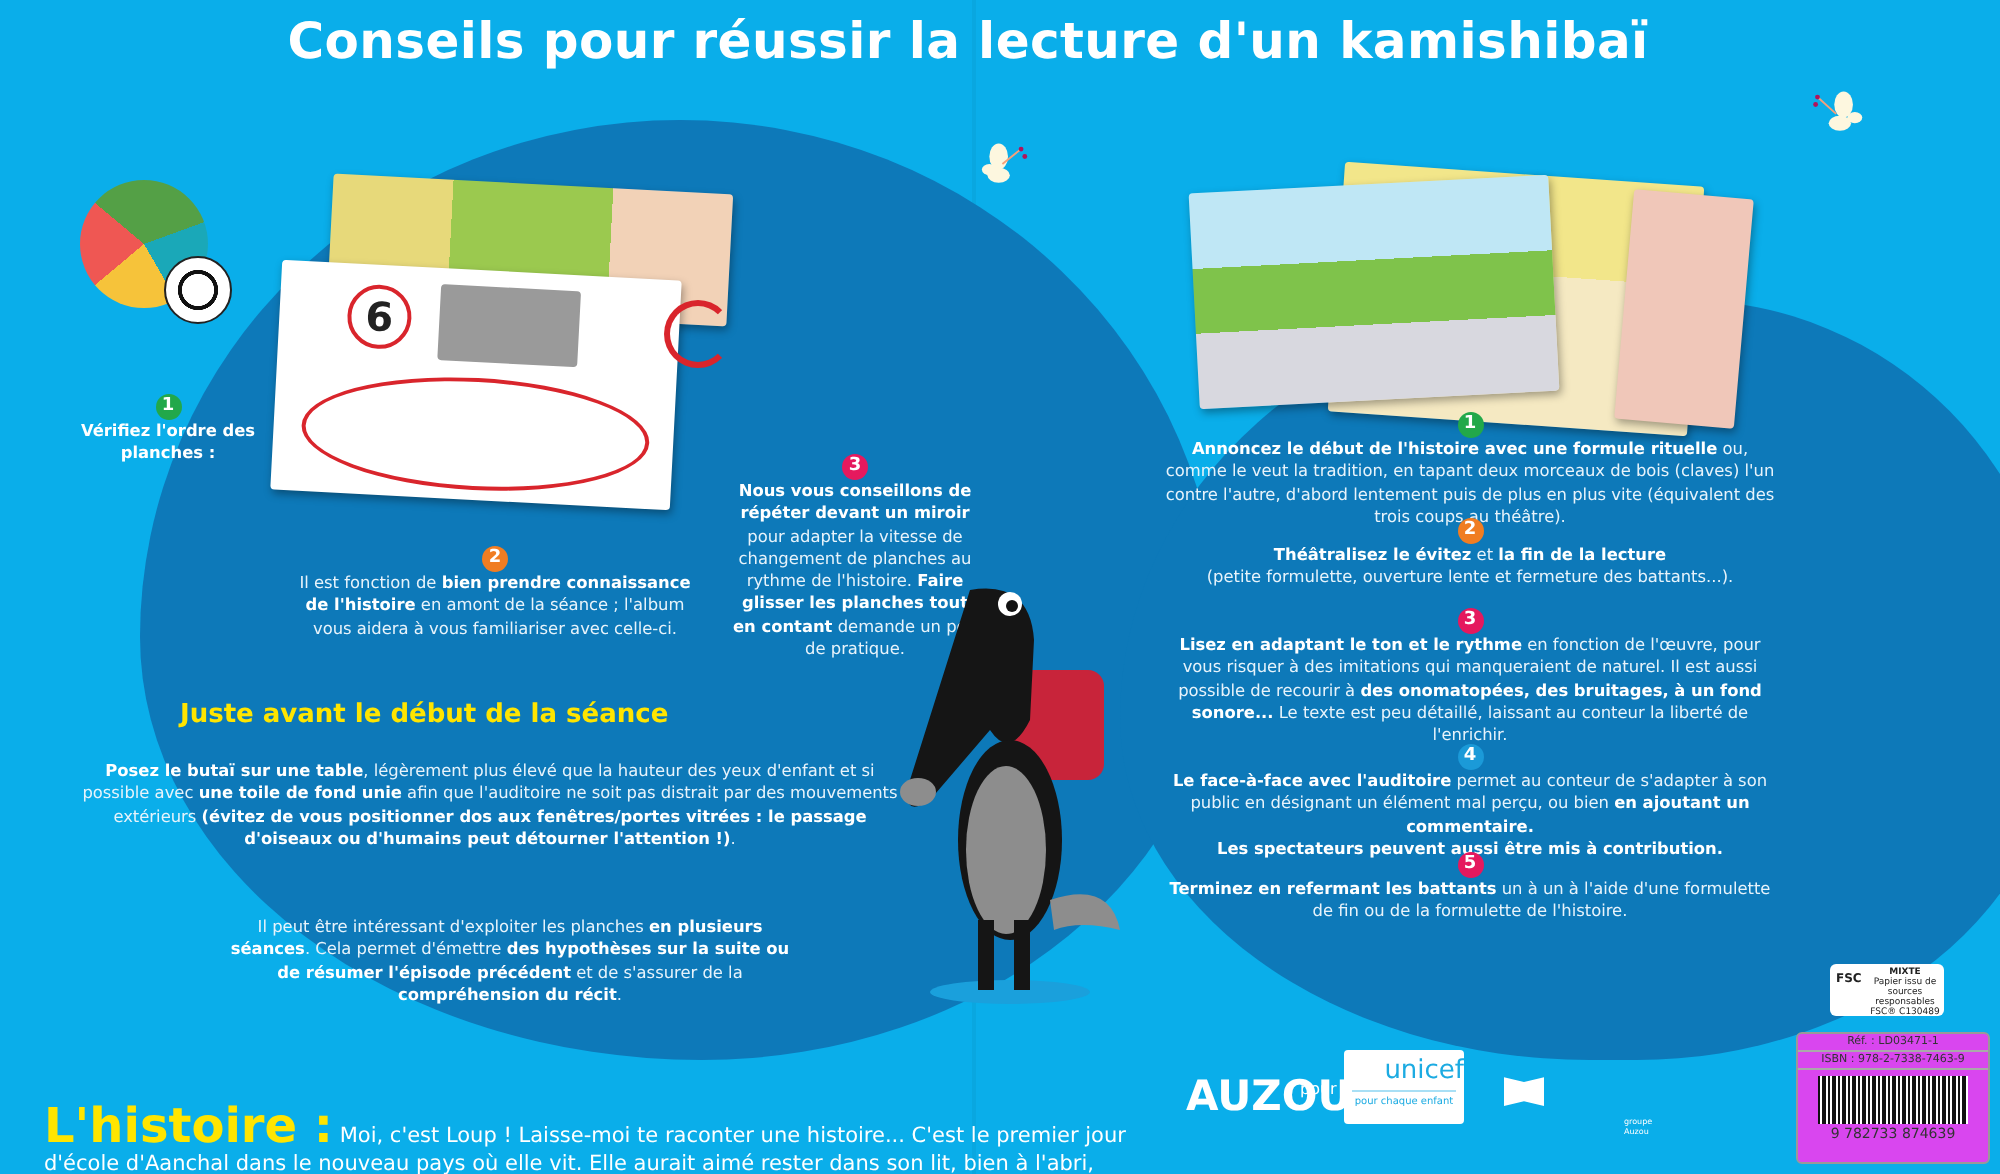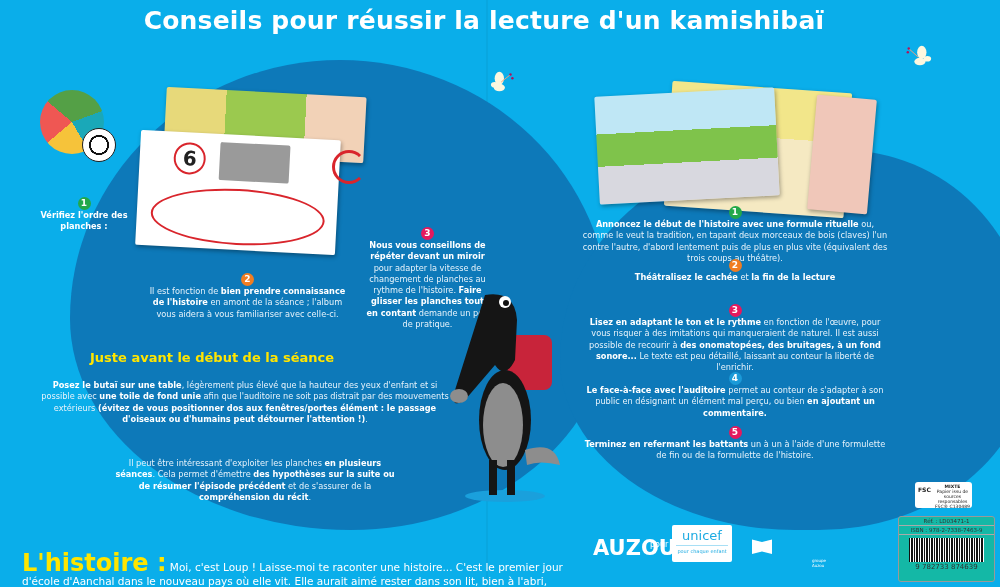--- a/index.html
+++ b/index.html
@@ -19,24 +19,24 @@
   .h2 { font-weight:bold; font-size:13px; color:#ffe500; text-align:left; }
   .story-head { font-weight:bold; font-size:24px; color:#ffe500; }
   .story { left:22px; top:521px; width:560px; font-size:10.5px; line-height:13.5px; color:#fff;margin-top:36px; }
   .card { background:#fff; border-radius:2px; box-shadow:1px 2px 4px rgba(0,0,0,0.35); }
   .ball { left:40px; top:90px; width:64px; height:64px; border-radius:50%; background:conic-gradient(#54a046 0 70deg,#1aa8b8 70deg 150deg,#f6c33a 150deg 230deg,#ef5753 230deg 310deg,#54a046 310deg 360deg); }
   .soccer { left:82px; top:128px; width:32px; height:32px; border-radius:50%; background:radial-gradient(circle at 50% 50%, #fff 0 35%, #111 36% 44%, #fff 45% 100%); border:1px solid #222; }
   .butterfly { width:28px; height:24px; }
   .logo-auzou { left:593px; top:536px; font-weight:bold; font-size:21px; color:#fff; }
   .pour { left:650px; top:540px; font-size:8px; color:#fff; }
   .unicef { left:672px; top:525px; width:60px; height:37px; background:#fff; border-radius:2px; }
-  .unicef-name { color:#1cabe2; font-size:13px; text-align:center; margin-top:3px; }
+  .unicef-name { color:#1cabe2; font-size:13px; text-align:right; margin-top:3px; }
   .unicef-tag { color:#1cabe2; font-size:5px; text-align:center; border-top:1px solid #a8dff5; margin:2px 4px 0; padding-top:2px; }
   .liredemain { left:752px; top:532px; font-style:italic; font-size:22px; color:#fff; }
-  .barcode { left:898px; top:516px; width:95px; height:64px; background:#14b8a6; border:1px solid #999; border-radius:3px; color:#333; font-size:5.5px; text-align:center; }
+  .barcode { left:898px; top:516px; width:95px; height:64px; background:#d946ef; border:1px solid #999; border-radius:3px; color:#333; font-size:5.5px; text-align:center; }
   .fsc { left:915px; top:482px; width:57px; height:26px; background:#fff; border-radius:3px; font-size:4.5px; color:#222; }
 </style>
 </head>
 <body>
 
 <div class="abs fold"></div>
 <div class="abs blob-left"></div>
 <div class="abs blob-right"></div>
 
 <div class="abs title">Conseils pour réussir la lecture d'un kamishibaï</div>
@@ -76,21 +76,21 @@
   <span class="num n-orange">2</span><br>
   <span>Il est fonction de </span><b>bien prendre connaissance de l'histoire</b><span> en amont de la séance ; l'album vous aidera à vous familiariser avec celle-ci.</span>
 </div>
 <div class="abs txt" style="left:365px;top:227px;width:125px">
   <span class="num n-pink">3</span><br>
   <b>Nous vous conseillons de répéter devant un miroir</b><span> pour adapter la vitesse de changement de planches au rythme de l'histoire. </span><b>Faire glisser les planches tout en contant</b><span> demande un peu de pratique.</span>
 </div>
 
 <div class="abs h2" style="left:90px;top:350px;width:330px">Juste avant le début de la séance</div>
 <div class="abs txt" style="left:40px;top:380px;width:410px">
-  <b>Posez le butaï sur une table</b><span>, légèrement plus élevé que la hauteur des yeux d'enfant et si possible avec </span><b>une toile de fond unie</b><span> afin que l'auditoire ne soit pas distrait par des mouvements extérieurs </span><b>(évitez de vous positionner dos aux fenêtres/portes élément : le passage d'oiseaux ou d'humains peut détourner l'attention !)</b><span>.</span>
+  <b>Posez le butaï sur une table</b><span>, légèrement plus élevé que la hauteur des yeux d'enfant et si possible avec </span><b>une toile de fond unie</b><span> afin que l'auditoire ne soit pas distrait par des mouvements extérieurs </span><b>(évitez de vous positionner dos aux fenêtres/portes vitrées : le passage d'oiseaux ou d'humains peut détourner l'attention !)</b><span>.</span>
 </div>
 <div class="abs txt" style="left:110px;top:458px;width:290px">
   <span>Il peut être intéressant d'exploiter les planches </span><b>en plusieurs séances</b><span>. Cela permet d'émettre </span><b>des hypothèses sur la suite ou de résumer l'épisode précédent</b><span> et de s'assurer de la </span><b>compréhension du récit</b><span>.</span>
 </div>
 
 <svg class="abs" style="left:445px;top:290px;width:120px;height:215px" viewBox="0 0 120 215">
   <ellipse cx="60" cy="206" rx="40" ry="6" fill="#1aa0dc"></ellipse>
   <rect x="62" y="45" width="45" height="55" rx="8" fill="#c8243a"></rect>
   <path d="M40 5 Q70 0 72 30 L70 70 Q60 90 50 75 L20 110 Q5 120 10 100 Z" fill="#151515"></path>
   <ellipse cx="60" cy="130" rx="26" ry="50" fill="#151515"></ellipse>
@@ -106,29 +106,31 @@
 <div class="abs card" style="left:668px;top:87px;width:180px;height:125px;transform:rotate(4deg);background:linear-gradient(#f2e68a 0 40%,#f5e9c2 40%)"></div>
 <div class="abs card" style="left:812px;top:97px;width:60px;height:115px;transform:rotate(5deg);background:#f0c7b9"></div>
 <div class="abs card" style="left:597px;top:92px;width:180px;height:108px;transform:rotate(-3deg);background:linear-gradient(#bfe7f5 0 35%,#7fc34b 35% 65%,#d8d8df 65%)"></div>
 
 <div class="abs txt" style="left:580px;top:206px;width:310px">
   <span class="num n-green">1</span><br>
   <b>Annoncez le début de l'histoire avec une formule rituelle</b><span> ou, comme le veut la tradition, en tapant deux morceaux de bois (claves) l'un contre l'autre, d'abord lentement puis de plus en plus vite (équivalent des trois coups au théâtre).</span>
 </div>
 <div class="abs txt" style="left:580px;top:259px;width:310px">
   <span class="num n-orange">2</span><br>
-  <b>Théâtralisez le cachée</b><span> et </span><b>la fin de la lecture</b><br>
+  <b>Théâtralisez le évitez</b><span> et </span><b>la fin de la lecture</b><br>
+  <span>(petite formulette, ouverture lente et fermeture des battants...).</span>
 </div>
 <div class="abs txt" style="left:580px;top:304px;width:310px">
   <span class="num n-pink">3</span><br>
   <b>Lisez en adaptant le ton et le rythme</b><span> en fonction de l'œuvre, pour vous risquer à des imitations qui manqueraient de naturel. Il est aussi possible de recourir à </span><b>des onomatopées, des bruitages, à un fond sonore...</b><span> Le texte est peu détaillé, laissant au conteur la liberté de l'enrichir.</span>
 </div>
 <div class="abs txt" style="left:580px;top:372px;width:310px">
   <span class="num n-blue">4</span><br>
   <b>Le face-à-face avec l'auditoire</b><span> permet au conteur de s'adapter à son public en désignant un élément mal perçu, ou bien </span><b>en ajoutant un commentaire.</b><br>
+  <b>Les spectateurs peuvent aussi être mis à contribution.</b>
 </div>
 <div class="abs txt" style="left:580px;top:426px;width:310px">
   <span class="num n-pink">5</span><br>
   <b>Terminez en refermant les battants</b><span> un à un à l'aide d'une formulette de fin ou de la formulette de l'histoire.</span><br><br>
 </div>
 
 <div class="abs story">
   <span class="story-head">L'histoire :</span>
   <span>Moi, c'est Loup ! Laisse-moi te raconter une histoire...  C'est le premier jour d'école d'Aanchal dans le nouveau pays où elle vit. Elle aurait aimé rester dans son lit, bien à l'abri, cachée de cette école qu'elle ne connaît pas encore. Mais ici, comme partout, il y a plein de choses à découvrir, à partager, et les différences de chacun deviennent des forces et amènent de nouveaux copains !</span>
 </div>

